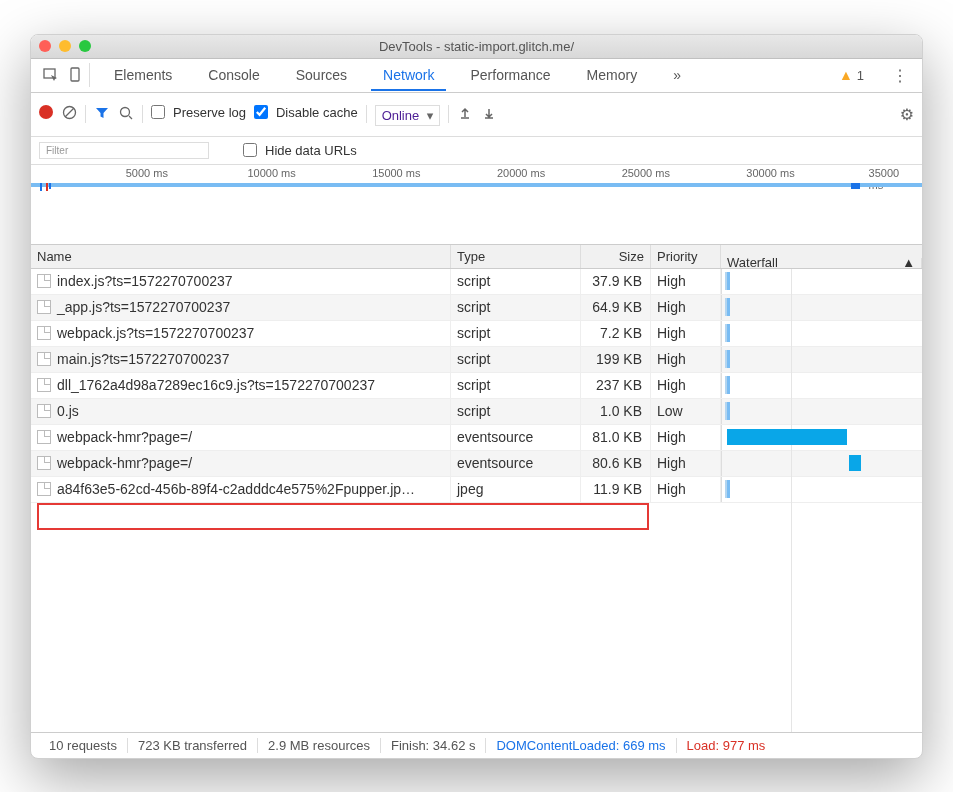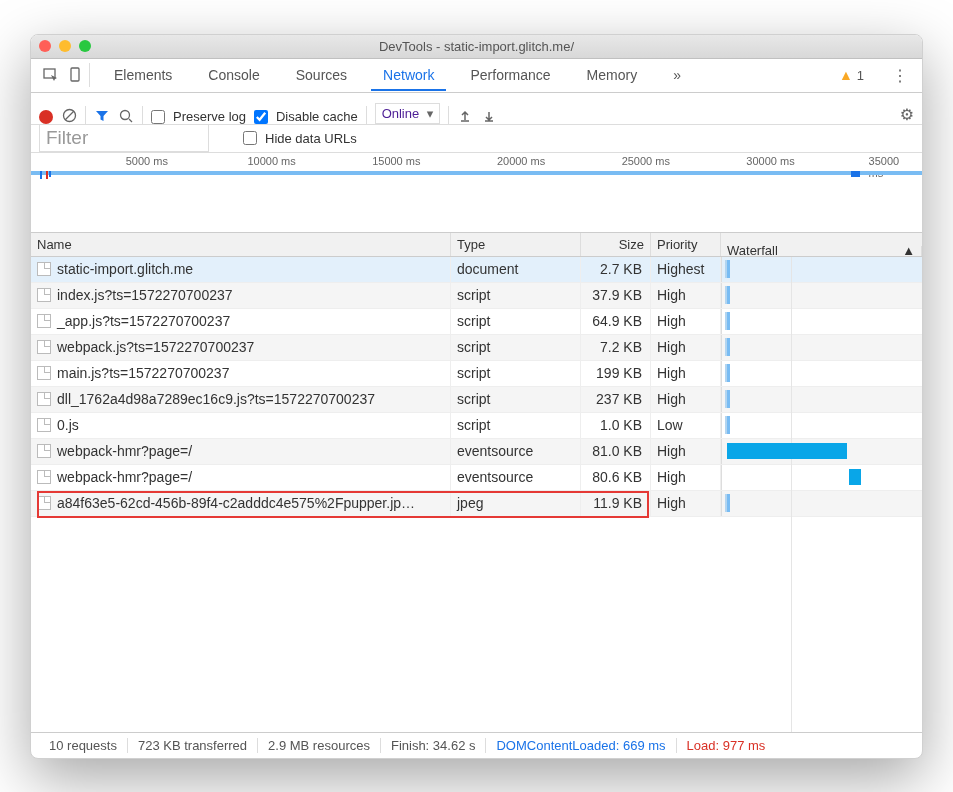--- a/index.html
+++ b/index.html
@@ -11,30 +11,30 @@
 .red { background: #ff5f57; } .yellow { background: #febc2e; } .green { background: #28c840; }
 .title { position: absolute; left: 0; right: 0; text-align: center; font-size: 13px; color: #555; }
 .tabs { height: 34px; display: flex; align-items: center; border-bottom: 1px solid #ccc; padding: 0 6px; gap: 12px; }
 .tab { padding: 8px 12px; color: #555; cursor: pointer; font-size: 14px; }
 .tab.active { color: #1a73e8; border-bottom: 2px solid #1a73e8; padding-bottom: 6px; }
 .dock-icons { display: flex; gap: 8px; padding: 0 6px; align-items: center; border-right: 1px solid #ddd; height: 24px; }
 .spacer { flex: 1; }
 .warn-badge { display: flex; align-items: center; gap: 4px; color: #555; font-size: 13px; margin-right: 8px; }
 .warn-tri { color: #f9a825; font-size: 14px; }
 .more-v { padding: 0 8px; color: #666; font-size: 16px; }
-.toolbar { height: 32px; display: flex; align-items: flex-end; gap: 8px; border-bottom: 1px solid #ddd; padding: 0 8px; }
+.toolbar { height: 32px; display: flex; align-items: flex-start; gap: 8px; border-bottom: 1px solid #ddd; padding: 0 8px; margin-top: 12px; }
 .rec { width: 14px; height: 14px; background: #d93025; border-radius: 50%; }
 .ico { width: 16px; height: 16px; display: inline-flex; align-items: center; justify-content: center; color: #666; }
 .funnel { color: #1a73e8; }
 .chk { width: 14px; height: 14px; }
 .online-sel { border: 1px solid #ddd; padding: 2px 20px 2px 6px; position: relative; color: #4c1d95; }
 .online-sel::after { content: "▾"; position: absolute; right: 6px; color: #666; }
 .gear { margin-left: auto; color: #666; font-size: 16px; }
 .filterbar { height: 28px; display: flex; align-items: center; gap: 8px; border-bottom: 1px solid #ddd; padding: 0 8px; }
-.filter-in { border: 1px solid #ddd; padding: 2px 6px; width: 170px; color: #999; font-size: 19px; background: #fff; }
+.filter-in { border: 1px solid #ddd; padding: 2px 6px; width: 170px; color: #999; font-size: 10px; background: #fff; }
 .typebar { height: 28px; display: flex; align-items: center; gap: 10px; border-bottom: 1px solid #ddd; padding: 0 8px; font-size: 13px; }
 .pill { background: #666; color: #fff; border-radius: 9px; padding: 2px 8px; }
 .timeline { height: 80px; border-bottom: 1px solid #ccc; position: relative; }
 .tl-labels { position: absolute; top: 2px; left: 0; right: 0; height: 16px; font-size: 11px; color: #666; }
 .tl-tick { position: absolute; transform: translateX(-50%); }
 .tl-sel { position: absolute; top: 18px; left: 0; right: 0; height: 4px; background: #79bcf3; }
 .tl-line { position: absolute; top: 18px; width: 2px; height: 8px; }
 .headers { height: 24px; background: #f1f1f1; display: flex; border-bottom: 1px solid #ccc; font-size: 13px; color: #333; }
 .col { padding: 4px 6px; border-right: 1px solid #ddd; display: flex; align-items: center; }
 .c-name { flex: 0 0 420px; } .c-type { flex: 0 0 130px; text-align: center; } .c-size { flex: 0 0 70px; justify-content: flex-end; } .c-pri { flex: 0 0 70px; } .c-wf { flex: 1; margin-top: 13px; }
@@ -172,33 +172,20 @@
     <div class="col c-pri">Priority</div>
     <div class="col c-wf" style="justify-content:space-between">
         <span>Waterfall</span>
         <span>▲</span>
       </div>
   </div>
 
   <div class="grid">
     <div class="wf-gridline" style="left:760px"></div>
     <div id="rows">
-        <div class="row sel">
-          <div class="col c-name">
-            <span class="fic"></span>
-            <span>static-import.glitch.me</span>
-          </div>
-          <div class="col c-type">document</div>
-          <div class="col c-size">2.7 KB</div>
-          <div class="col c-pri">Highest</div>
-          <div class="wf-col">
-            <div class="wf-mark" style="left:3px;background:#b3d5f0"></div>
-            <div class="wf-mark" style="left:5px"></div>
-          </div>
-        </div>
         <div class="row">
           <div class="col c-name">
             <span class="fic"></span>
             <span>index.js?ts=1572270700237</span>
           </div>
           <div class="col c-type">script</div>
           <div class="col c-size">37.9 KB</div>
           <div class="col c-pri">High</div>
           <div class="wf-col">
             <div class="wf-mark" style="left:3px;background:#b3d5f0"></div>

